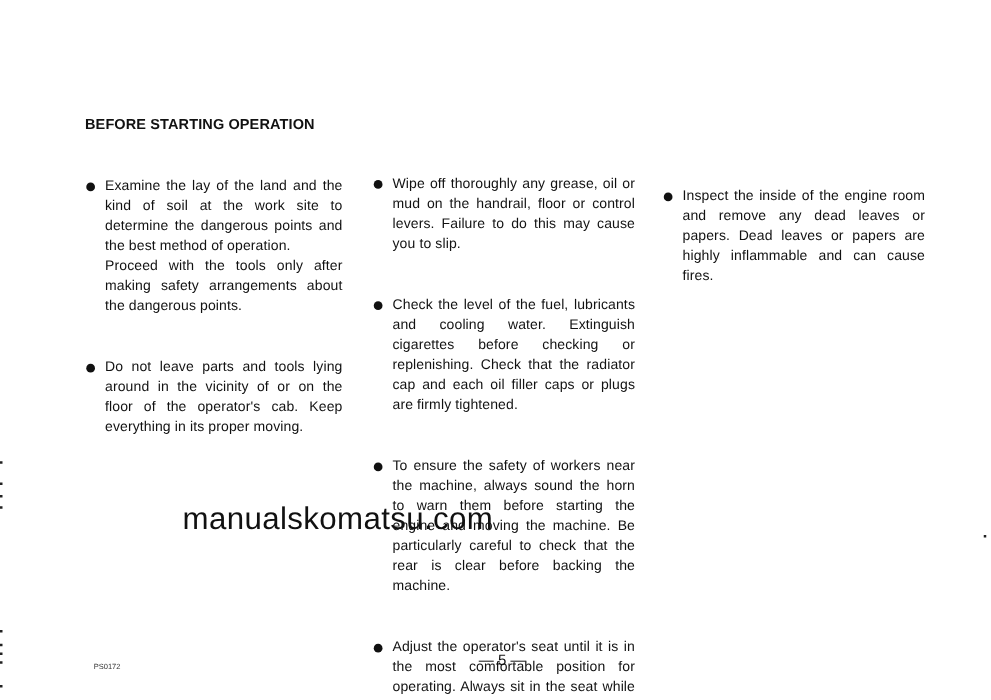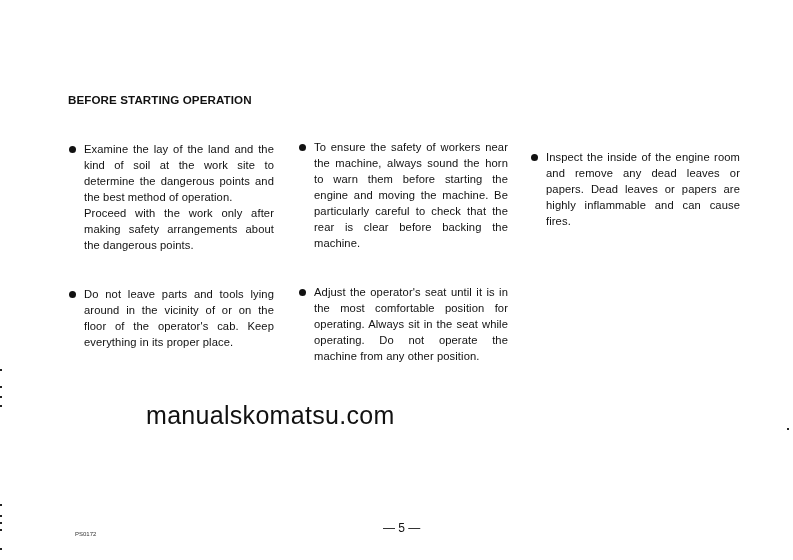--- a/index.html
+++ b/index.html
@@ -99,31 +99,39 @@
 <body>
 
 <div class="page">
 
   <div class="col col1">
     <div class="heading">BEFORE STARTING OPERATION</div>
     <ul class="list">
       <li class="item">
         <span class="bullet"></span>
         <span class="para">Examine the lay of the land and the kind of soil at the work site to determine the dangerous points and the best method of operation.</span>
-        <span class="para">Proceed with the work only after making safety arrangements about the dangerous points.</span>
+        <span class="para">Proceed with the tools only after making safety arrangements about the dangerous points.</span>
       </li>
       <li class="item">
         <span class="bullet"></span>
-        <span class="para">Do not leave parts and tools lying around in the vicinity of or on the floor of the operator's cab. Keep everything in its proper place.</span>
+        <span class="para">Do not leave parts and tools lying around in the vicinity of or on the floor of the operator's cab. Keep everything in its proper moving.</span>
       </li>
     </ul>
   </div>
 
   <div class="col col2">
     <ul class="list">
+      <li class="item">
+        <span class="bullet"></span>
+        <span class="para">Wipe off thoroughly any grease, oil or mud on the handrail, floor or control levers. Failure to do this may cause you to slip.</span>
+      </li>
+      <li class="item">
+        <span class="bullet"></span>
+        <span class="para">Check the level of the fuel, lubricants and cooling water. Extinguish cigarettes before checking or replenishing. Check that the radiator cap and each oil filler caps or plugs are firmly tightened.</span>
+      </li>
       <li class="item">
         <span class="bullet"></span>
         <span class="para">To ensure the safety of workers near the machine, always sound the horn to warn them before starting the engine and moving the machine. Be particularly careful to check that the rear is clear before backing the machine.</span>
       </li>
       <li class="item">
         <span class="bullet"></span>
         <span class="para">Adjust the operator's seat until it is in the most comfortable position for operating. Always sit in the seat while operating. Do not operate the machine from any other position.</span>
       </li>
     </ul>
   </div>

